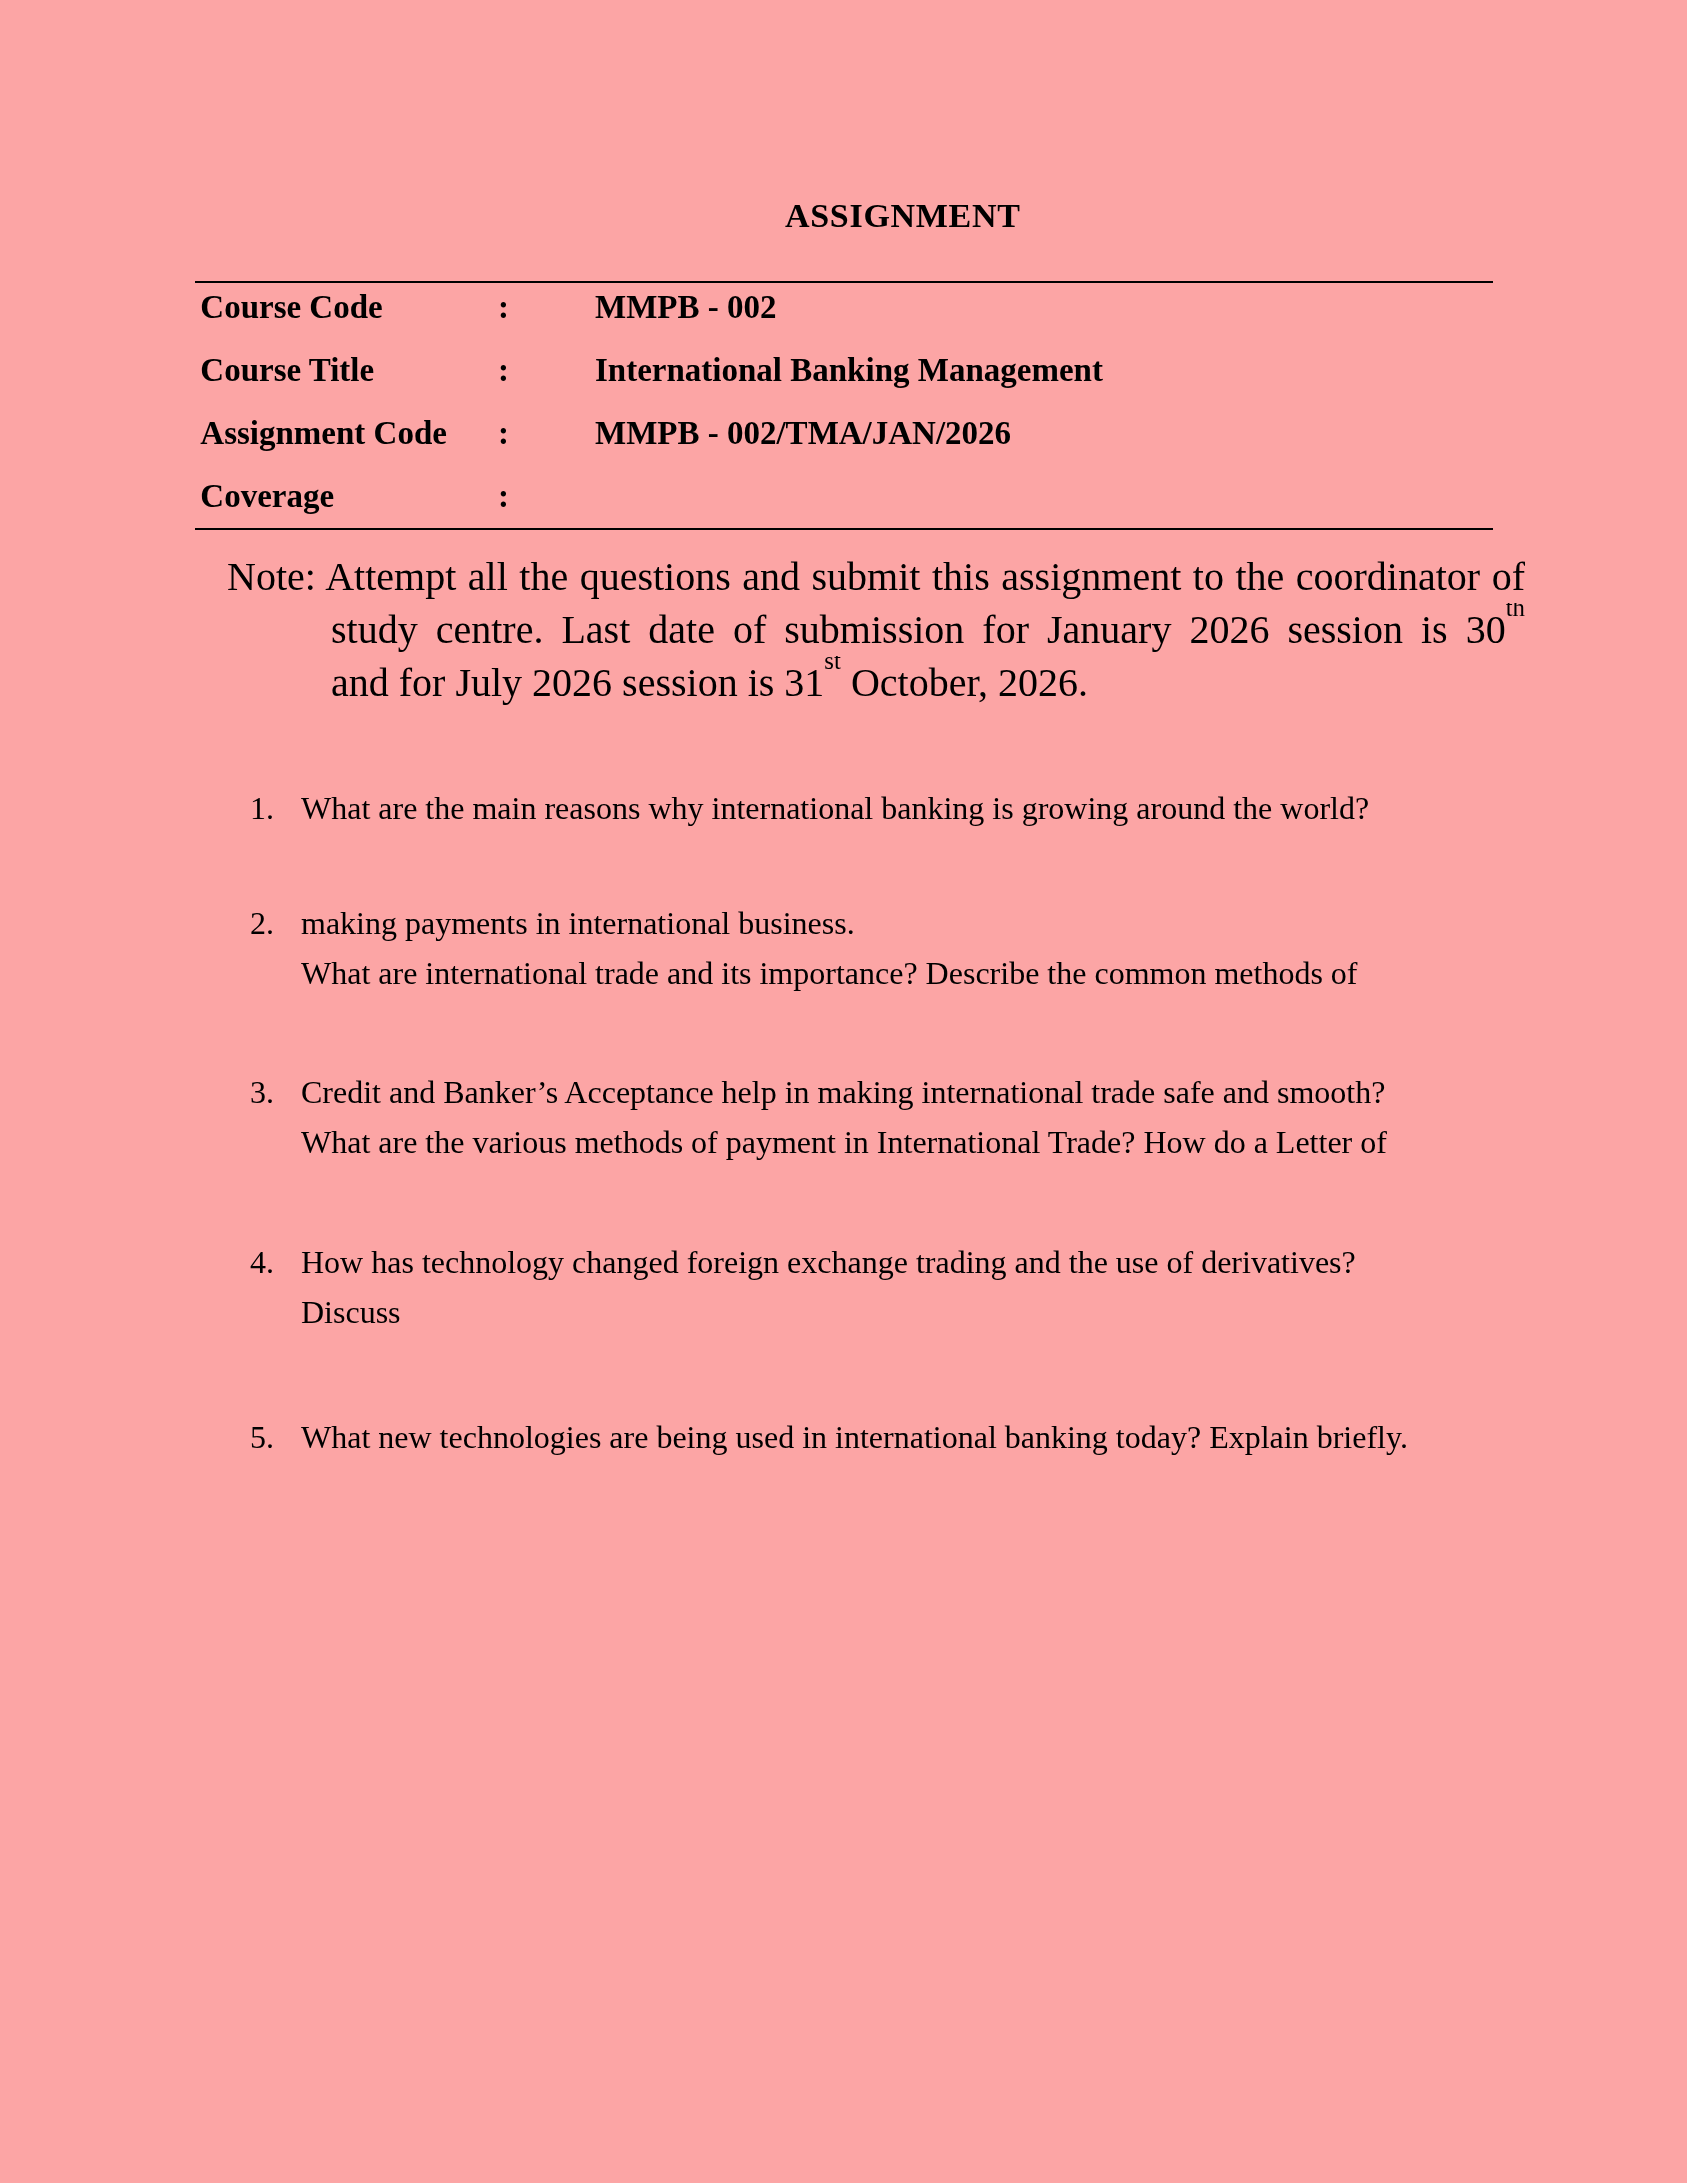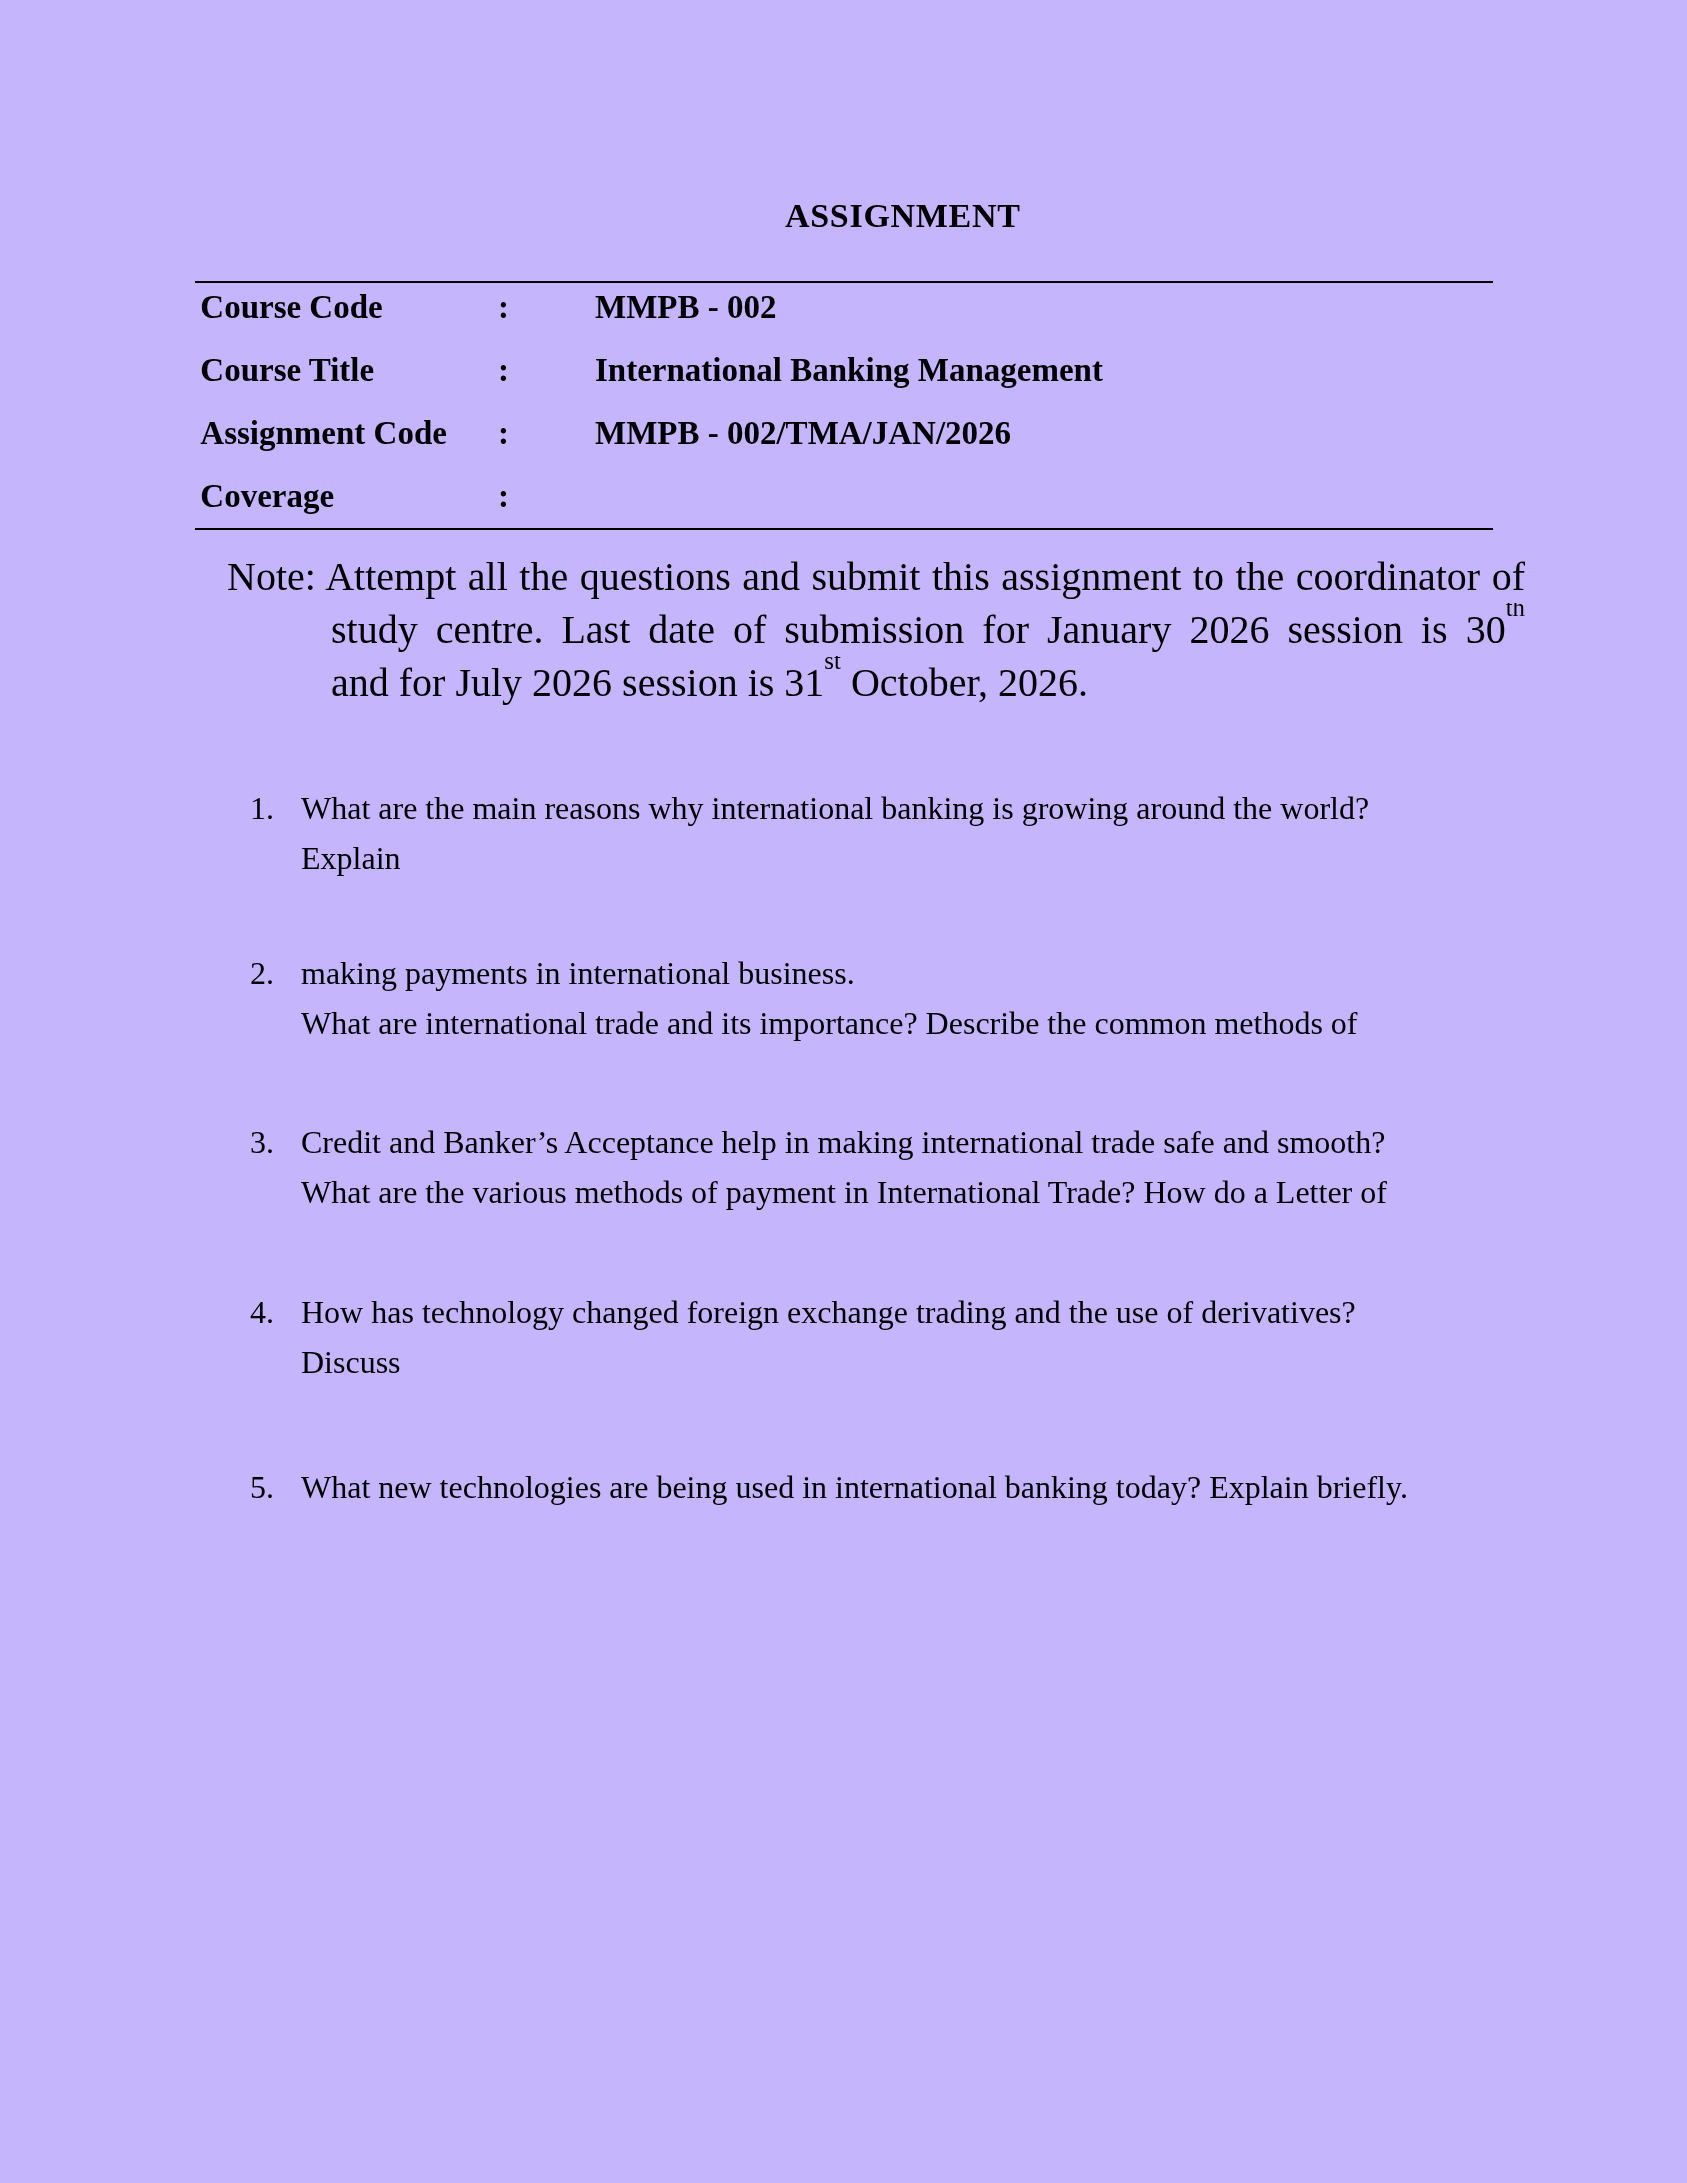--- a/index.html
+++ b/index.html
@@ -4,21 +4,21 @@
 <style>
   html, body {
     margin: 0;
     padding: 0;
     background: #ffffff;
   }
   .page {
     position: relative;
     width: 1687px;
     height: 2183px;
-    background: #c4b5fd;
+    background: #fca5a5;
     color: #000000;
     font-family: "Liberation Serif", "DejaVu Serif", serif;
     overflow: hidden;
   }
 
   
   .title {
     position: absolute;
     left: 785px;
     top: 196px;
@@ -146,21 +146,20 @@
     </div>
     <div class="note-line indent">
       <span>and for July 2026 session is 31</span><sup>st</sup><span> October, 2026.</span>
     </div>
   </section>
 
   <section class="questions">
     <div class="question">
       <span class="qnum">1.</span>
       <div class="qline">What are the main reasons why international banking is growing around the world?</div>
-      <div class="qline">Explain</div>
     </div>
     <div class="question">
       <span class="qnum">2.</span>
       <div class="qline">making payments in international business.</div>
       <div class="qline">What are international trade and its importance? Describe the common methods of</div>
     </div>
     <div class="question">
       <span class="qnum">3.</span>
       <div class="qline">Credit and Banker’s Acceptance help in making international trade safe and smooth?</div>
       <div class="qline">What are the various methods of payment in International Trade? How do a Letter of</div>

